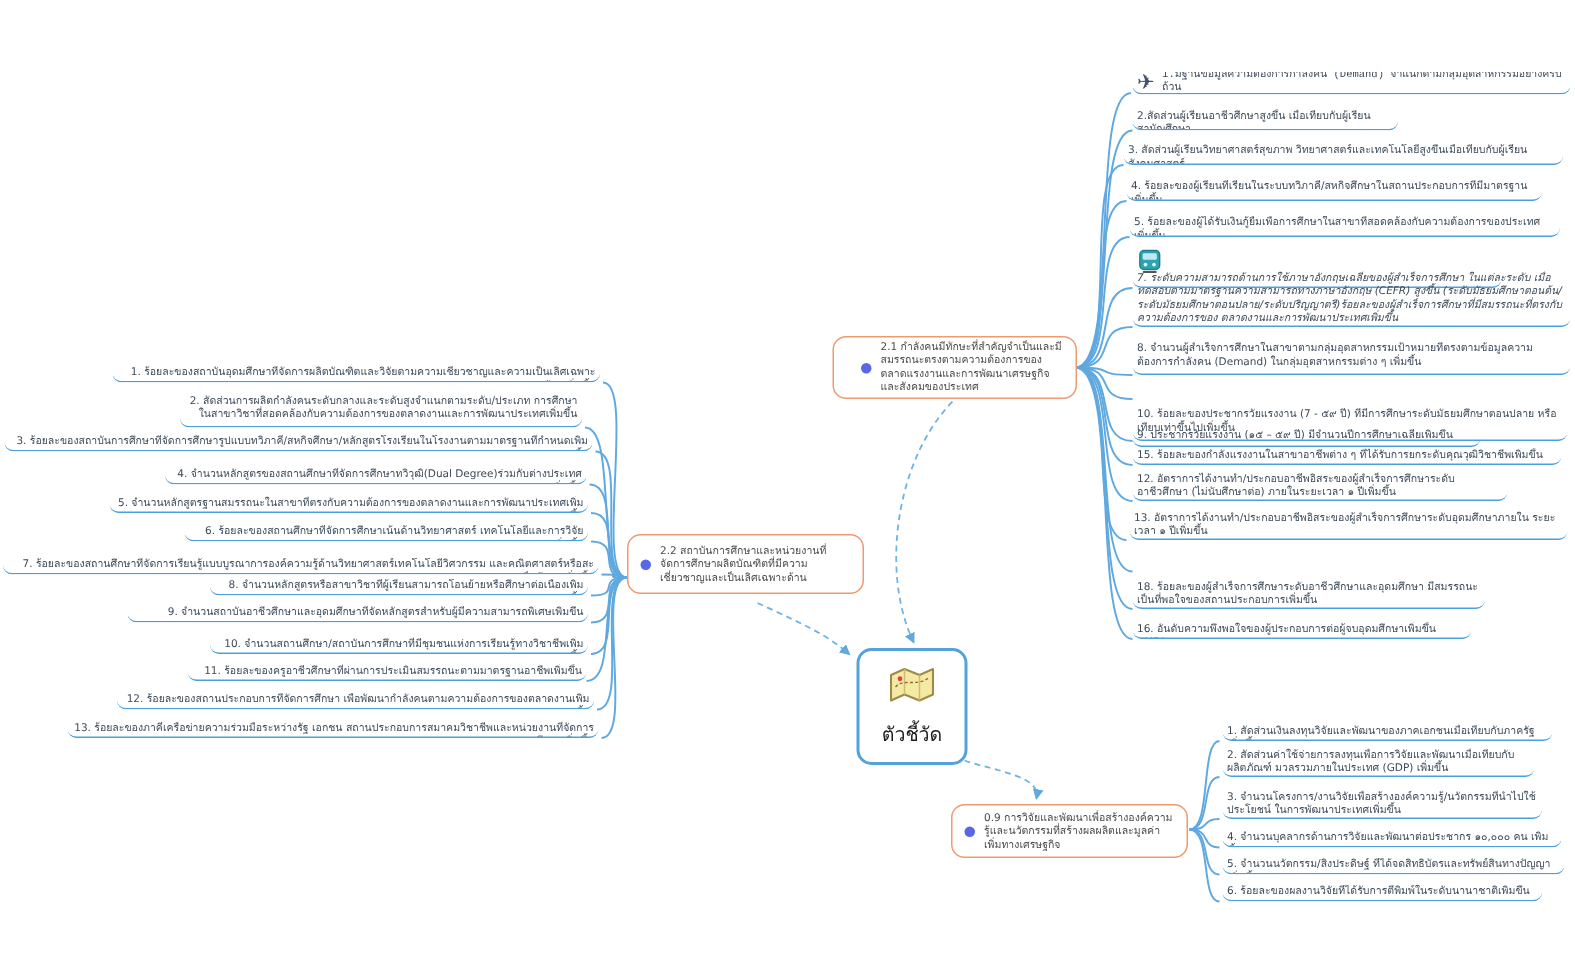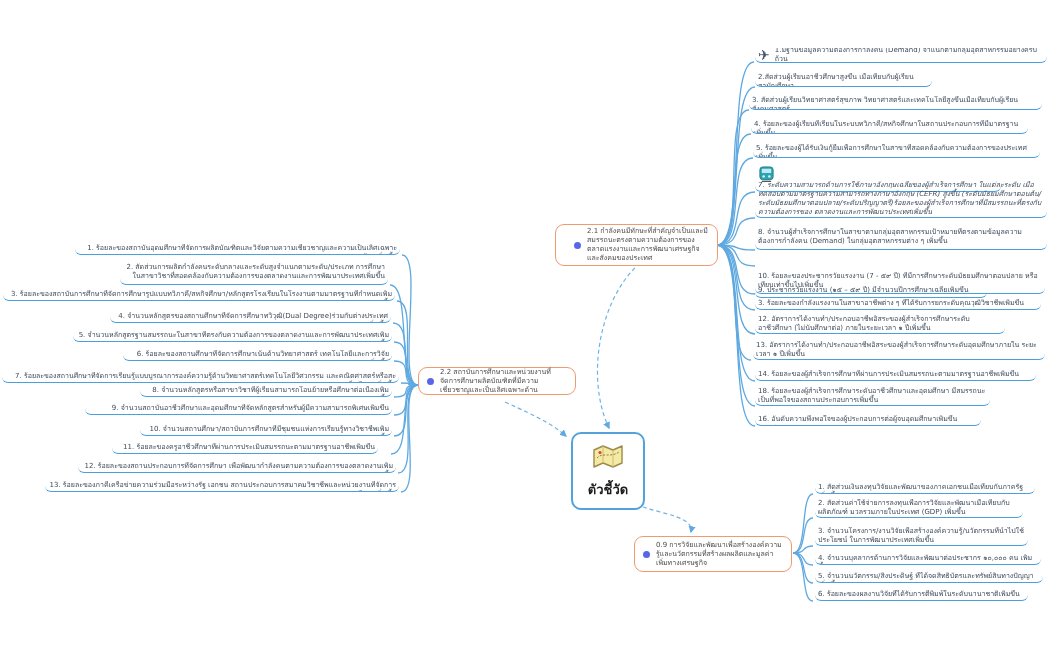--- a/index.html
+++ b/index.html
@@ -7,35 +7,35 @@
           font-family:"DejaVu Sans","Liberation Sans",sans-serif;}
   svg.edges{position:absolute;left:0;top:0;width:1050px;height:650px;pointer-events:none;}
 
   
   .leaf{position:absolute;font-size:7px;line-height:9px;color:#3c4a5a;
         border-bottom:1.5px solid #4aa0dc;border-radius:0 0 6px 6px;
         padding:0 3px 1px 3px;box-sizing:border-box;overflow:hidden;background:transparent;}
   .leaf.r{text-align:left;}
   .leaf.l{text-align:right;}
   .leaf.withicon{display:flex;align-items:center;gap:5px;}
-  .leaf.withicon .txt{flex:1;}
+  .leaf.withicon .txt{flex:1;font-family:Liberation Mono, monospace;}
   .leaf .ic{flex:none;display:inline-flex;align-items:center;}
 
   
   .topic{position:absolute;border:1.5px solid #f09a70;border-radius:9px;background:#fff;
          display:flex;align-items:center;gap:6px;padding:3px 8px;box-sizing:border-box;
          font-size:7px;line-height:9px;color:#4a4a4a;}
   .bullet{width:7px;height:7px;border-radius:50%;background:#5a66e8;flex:none;}
 
   
   .central{position:absolute;left:571px;top:432px;width:74px;height:78px;
            border:2px solid #53a2dc;border-radius:10px;background:#fff;
            display:flex;flex-direction:column;align-items:center;justify-content:center;gap:5px;
            box-sizing:border-box;}
-  .central .title{font-size:13px;font-weight:bold;color:#1c1c1c;}
+  .central .title{font-size:13px;font-weight:normal;color:#1c1c1c;}
 
   .plane{font-size:14px;color:#42526b;line-height:1;}
 </style>
 </head>
 <body>
 
 <div class="canvas">
 
   <svg class="edges">
     <defs>
@@ -99,21 +99,21 @@
         <circle cx="8" cy="9.5" r="1.6" fill="#d64541"></circle>
       </svg>
     </span>
     <span class="title">ตัวชี้วัด</span>
   </div>
 
   <div class="topic" style="left:555px;top:224px;width:163px;height:42px;padding-left:18px;">
     <span class="bullet"></span>
     <span>2.1 กำลังคนมีทักษะที่สำคัญจำเป็นและมีสมรรถนะตรงตามความต้องการของตลาดแรงงานและการพัฒนาเศรษฐกิจและสังคมของประเทศ</span>
   </div>
-  <div class="topic" style="left:418px;top:367px;width:158px;height:28px;">
+  <div class="topic" style="left:418px;top:356px;width:158px;height:40px;">
     <span class="bullet"></span>
     <span>2.2 สถาบันการศึกษาและหน่วยงานที่จัดการศึกษาผลิตบัณฑิตที่มีความเชี่ยวชาญและเป็นเลิศเฉพาะด้าน</span>
   </div>
   <div class="topic" style="left:634px;top:536px;width:158px;height:36px;">
     <span class="bullet"></span>
     <span>0.9 การวิจัยและพัฒนาเพื่อสร้างองค์ความรู้และนวัตกรรมที่สร้างผลผลิตและมูลค่าเพิ่มทางเศรษฐกิจ</span>
   </div>
 
   <div class="leaf r withicon" style="left:755px;top:48px;width:292px;height:15px;">
     <span class="ic plane">✈</span>
@@ -131,38 +131,37 @@
         <circle cx="6" cy="11" r="1.3" fill="#e8f7fa"></circle>
         <circle cx="12" cy="11" r="1.3" fill="#e8f7fa"></circle>
         <rect x="4" y="15.5" width="10" height="1.5" rx="0.7" fill="#555"></rect>
       </svg>
     </span>
   </div>
   <div class="leaf r" style="left:755px;top:181px;width:292px;height:37px;font-style:italic;"><span>7. ระดับความสามารถด้านการใช้ภาษาอังกฤษเฉลี่ยของผู้สำเร็จการศึกษา ในแต่ละระดับ เมื่อทดสอบตามมาตรฐานความสามารถทางภาษาอังกฤษ (CEFR) สูงขึ้น (ระดับมัธยมศึกษาตอนต้น/ระดับมัธยมศึกษาตอนปลาย/ระดับปริญญาตรี)ร้อยละของผู้สำเร็จการศึกษาที่มีสมรรถนะที่ตรงกับความต้องการของ ตลาดงานและการพัฒนาประเทศเพิ่มขึ้น</span></div>
   <div class="leaf r" style="left:755px;top:228px;width:292px;height:22px;"><span>8. จำนวนผู้สำเร็จการศึกษาในสาขาตามกลุ่มอุตสาหกรรมเป้าหมายที่ตรงตามข้อมูลความต้องการกำลังคน (Demand) ในกลุ่มอุตสาหกรรมต่าง ๆ เพิ่มขึ้น</span></div>
   <div class="leaf r" style="left:755px;top:254px;width:232px;height:12px;margin-top:32px;"><span>9. ประชากรวัยแรงงาน (๑๕ – ๕๙ ปี) มีจำนวนปีการศึกษาเฉลี่ยเพิ่มขึ้น</span></div>
   <div class="leaf r" style="left:755px;top:272px;width:290px;height:22px;"><span>10. ร้อยละของประชากรวัยแรงงาน (7 - ๕๙ ปี) ที่มีการศึกษาระดับมัธยมศึกษาตอนปลาย หรือเทียบเท่าขึ้นไปเพิ่มขึ้น</span></div>
-  <div class="leaf r" style="left:755px;top:299px;width:286px;height:11px;"><span>3. ร้อยละของกำลังแรงงานในสาขาอาชีพต่าง ๆ ที่ได้รับการยกระดับคุณวุฒิวิชาชีพเพิ่มขึ้น</span></div>
+  <div class="leaf r" style="left:755px;top:299px;width:286px;height:11px;"><span>15. ร้อยละของกำลังแรงงานในสาขาอาชีพต่าง ๆ ที่ได้รับการยกระดับคุณวุฒิวิชาชีพเพิ่มขึ้น</span></div>
   <div class="leaf r" style="left:755px;top:315px;width:250px;height:19px;"><span>12. อัตราการได้งานทำ/ประกอบอาชีพอิสระของผู้สำเร็จการศึกษาระดับ อาชีวศึกษา (ไม่นับศึกษาต่อ) ภายในระยะเวลา ๑ ปีเพิ่มขึ้น</span></div>
   <div class="leaf r" style="left:753px;top:341px;width:292px;height:19px;"><span>13. อัตราการได้งานทำ/ประกอบอาชีพอิสระของผู้สำเร็จการศึกษาระดับอุดมศึกษาภายใน ระยะเวลา ๑ ปีเพิ่มขึ้น</span></div>
-  <div class="leaf r" style="left:755px;top:370px;width:281px;height:11px;"><span>14. ร้อยละของผู้สำเร็จการศึกษาที่ผ่านการประเมินสมรรถนะตามมาตรฐานอาชีพเพิ่มขึ้น</span></div>
   <div class="leaf r" style="left:755px;top:387px;width:235px;height:19px;"><span>18. ร้อยละของผู้สำเร็จการศึกษาระดับอาชีวศึกษาและอุดมศึกษา มีสมรรถนะ เป็นที่พอใจของสถานประกอบการเพิ่มขึ้น</span></div>
   <div class="leaf r" style="left:755px;top:415px;width:226px;height:11px;"><span>16. อันดับความพึงพอใจของผู้ประกอบการต่อผู้จบอุดมศึกษาเพิ่มขึ้น (IMD)</span></div>
 
   <div class="leaf l" style="left:75px;top:244px;width:325px;height:11px;"><span>1. ร้อยละของสถาบันอุดมศึกษาที่จัดการผลิตบัณฑิตและวิจัยตามความเชี่ยวชาญและความเป็นเลิศเฉพาะด้านเพิ่มขึ้น</span></div>
   <div class="leaf l" style="left:120px;top:263px;width:268px;height:22px;text-align:right;"><span>2. สัดส่วนการผลิตกำลังคนระดับกลางและระดับสูงจำแนกตามระดับ/ประเภท การศึกษาในสาขาวิชาที่สอดคล้องกับความต้องการของตลาดงานและการพัฒนาประเทศเพิ่มขึ้น</span></div>
   <div class="leaf l" style="left:3px;top:290px;width:392px;height:11px;"><span>3. ร้อยละของสถาบันการศึกษาที่จัดการศึกษารูปแบบทวิภาคี/สหกิจศึกษา/หลักสูตรโรงเรียนในโรงงานตามมาตรฐานที่กำหนดเพิ่มขึ้น</span></div>
   <div class="leaf l" style="left:110px;top:312px;width:281px;height:11px;"><span>4. จำนวนหลักสูตรของสถานศึกษาที่จัดการศึกษาทวิวุฒิ(Dual Degree)ร่วมกับต่างประเทศเพิ่มขึ้น</span></div>
   <div class="leaf l" style="left:73px;top:331px;width:319px;height:11px;"><span>5. จำนวนหลักสูตรฐานสมรรถนะในสาขาที่ตรงกับความต้องการของตลาดงานและการพัฒนาประเทศเพิ่มขึ้น</span></div>
   <div class="leaf l" style="left:123px;top:350px;width:269px;height:11px;"><span>6. ร้อยละของสถานศึกษาที่จัดการศึกษาเน้นด้านวิทยาศาสตร์ เทคโนโลยีและการวิจัยเพิ่มขึ้น</span></div>
   <div class="leaf l" style="left:2px;top:372px;width:397px;height:11px;"><span>7. ร้อยละของสถานศึกษาที่จัดการเรียนรู้แบบบูรณาการองค์ความรู้ด้านวิทยาศาสตร์เทคโนโลยีวิศวกรรม และคณิตศาสตร์หรือสะเต็มศึกษาเพิ่มขึ้น</span></div>
   <div class="leaf l" style="left:140px;top:386px;width:252px;height:11px;"><span>8. จำนวนหลักสูตรหรือสาขาวิชาที่ผู้เรียนสามารถโอนย้ายหรือศึกษาต่อเนื่องเพิ่มขึ้น</span></div>
   <div class="leaf l" style="left:85px;top:404px;width:307px;height:11px;"><span>9. จำนวนสถาบันอาชีวศึกษาและอุดมศึกษาที่จัดหลักสูตรสำหรับผู้มีความสามารถพิเศษเพิ่มขึ้น</span></div>
   <div class="leaf l" style="left:140px;top:425px;width:252px;height:11px;"><span>10. จำนวนสถานศึกษา/สถาบันการศึกษาที่มีชุมชนแห่งการเรียนรู้ทางวิชาชีพเพิ่มขึ้น</span></div>
-  <div class="leaf l" style="left:112px;top:443px;width:266px;height:11px;text-align:right;"><span>11. ร้อยละของครูอาชีวศึกษาที่ผ่านการประเมินสมรรถนะตามมาตรฐานอาชีพเพิ่มขึ้น</span></div>
+  <div class="leaf l" style="left:125px;top:443px;width:266px;height:11px;text-align:right;"><span>11. ร้อยละของครูอาชีวศึกษาที่ผ่านการประเมินสมรรถนะตามมาตรฐานอาชีพเพิ่มขึ้น</span></div>
   <div class="leaf l" style="left:78px;top:462px;width:318px;height:11px;"><span>12. ร้อยละของสถานประกอบการที่จัดการศึกษา เพื่อพัฒนากำลังคนตามความต้องการของตลาดงานเพิ่มขึ้น</span></div>
   <div class="leaf l" style="left:45px;top:481px;width:354px;height:11px;"><span>13. ร้อยละของภาคีเครือข่ายความร่วมมือระหว่างรัฐ เอกชน สถานประกอบการสมาคมวิชาชีพและหน่วยงานที่จัดการศึกษาเพิ่มขึ้น</span></div>
 
   <div class="leaf r" style="left:815px;top:483px;width:220px;height:11px;"><span>1. สัดส่วนเงินลงทุนวิจัยและพัฒนาของภาคเอกชนเมื่อเทียบกับภาครัฐเพิ่มขึ้น</span></div>
   <div class="leaf r" style="left:815px;top:499px;width:208px;height:19px;"><span>2. สัดส่วนค่าใช้จ่ายการลงทุนเพื่อการวิจัยและพัฒนาเมื่อเทียบกับผลิตภัณฑ์ มวลรวมภายในประเทศ (GDP) เพิ่มขึ้น</span></div>
   <div class="leaf r" style="left:815px;top:527px;width:213px;height:19px;"><span>3. จำนวนโครงการ/งานวิจัยเพื่อสร้างองค์ความรู้/นวัตกรรมที่นำไปใช้ประโยชน์ ในการพัฒนาประเทศเพิ่มขึ้น</span></div>
   <div class="leaf r" style="left:815px;top:554px;width:226px;height:11px;"><span>4. จำนวนบุคลากรด้านการวิจัยและพัฒนาต่อประชากร ๑๐,๐๐๐ คน เพิ่มขึ้น</span></div>
   <div class="leaf r" style="left:815px;top:572px;width:228px;height:11px;"><span>5. จำนวนนวัตกรรม/สิ่งประดิษฐ์ ที่ได้จดสิทธิบัตรและทรัพย์สินทางปัญญาเพิ่มขึ้น</span></div>
   <div class="leaf r" style="left:815px;top:590px;width:213px;height:11px;"><span>6. ร้อยละของผลงานวิจัยที่ได้รับการตีพิมพ์ในระดับนานาชาติเพิ่มขึ้น</span></div>
 

